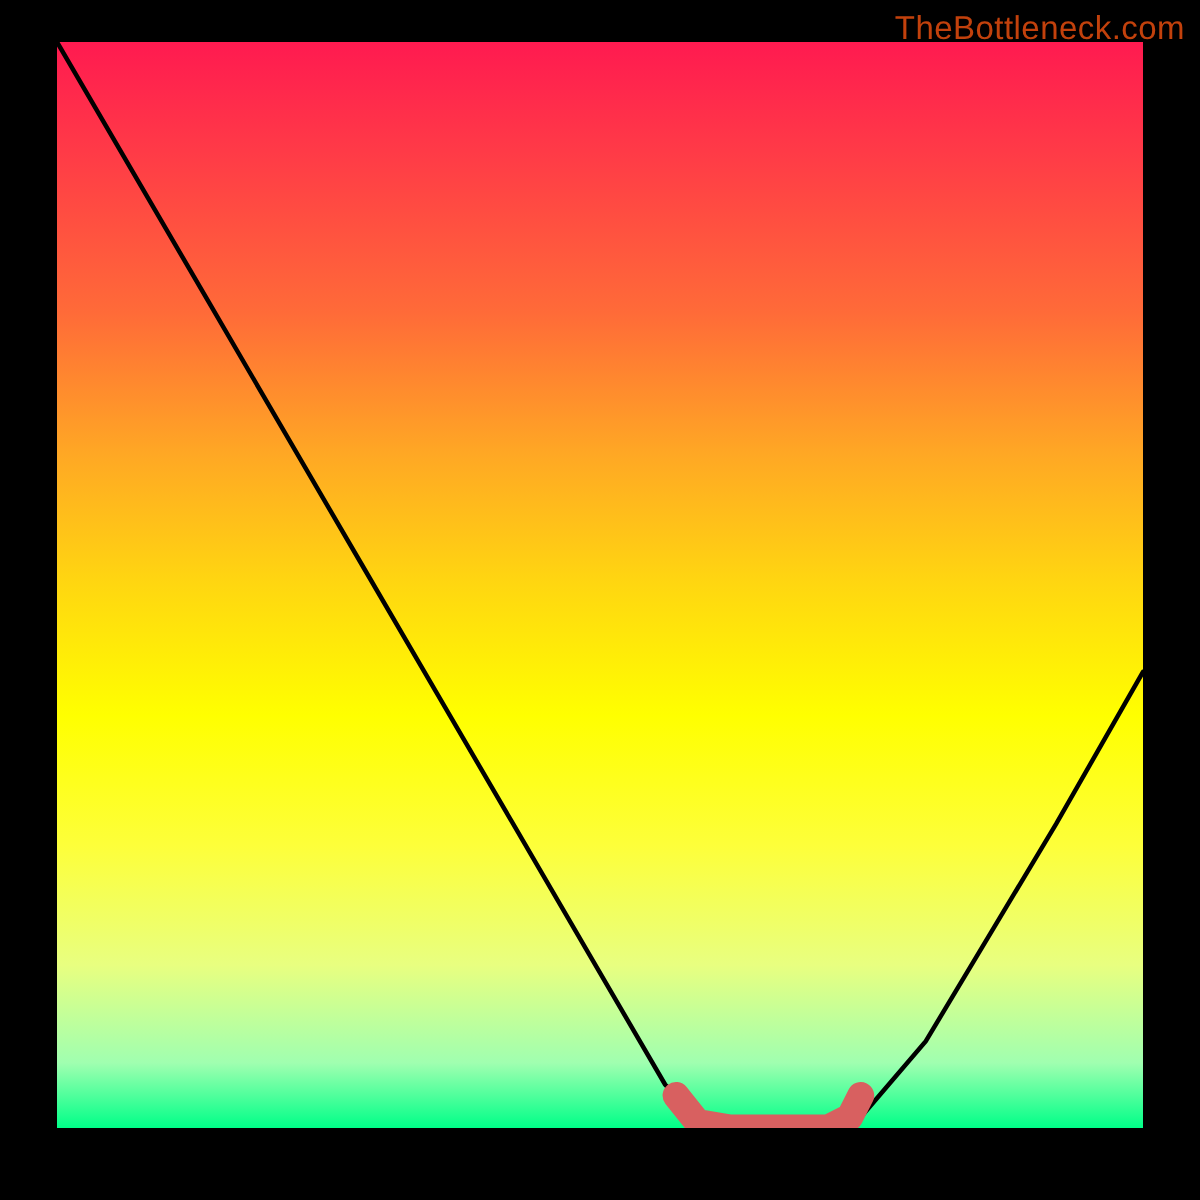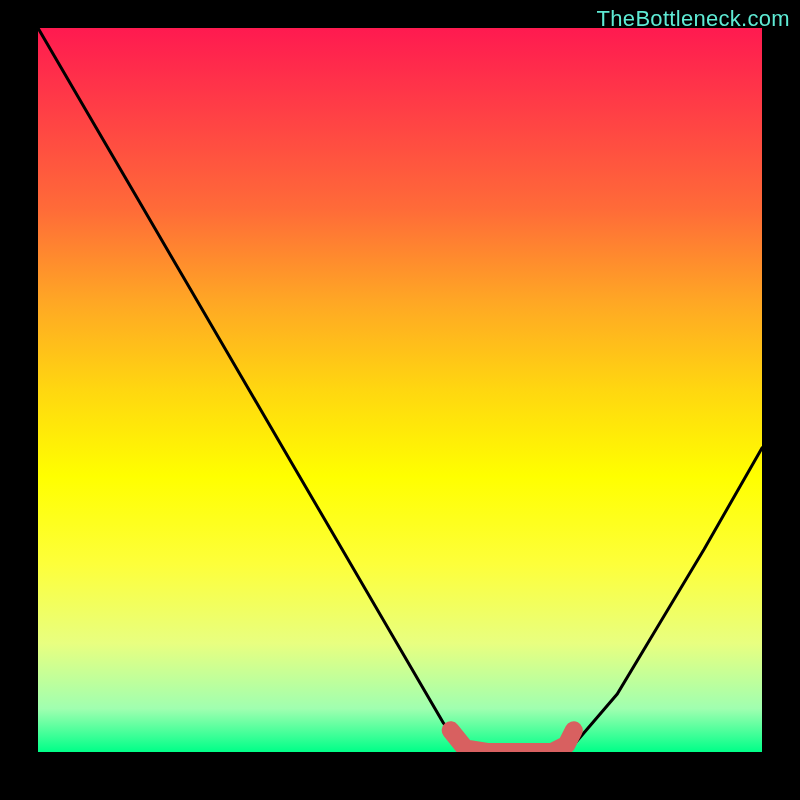--- a/index.html
+++ b/index.html
@@ -8,21 +8,21 @@
   height: 800px;
   background: #000;
   position: relative;
   overflow: hidden;
   font-family: Arial, sans-serif;
 }
 .attribution {
   position: absolute;
   top: 6px;
   right: 10px;
-  color: #5eead4;
+  color: #c2410c;
   font-size: 22px;
   font-weight: 500;
   z-index: 5;
   letter-spacing: 0.3px;
 }
 .plot-area {
   position: absolute;
   left: 38px;
   top: 28px;
   width: 724px;

